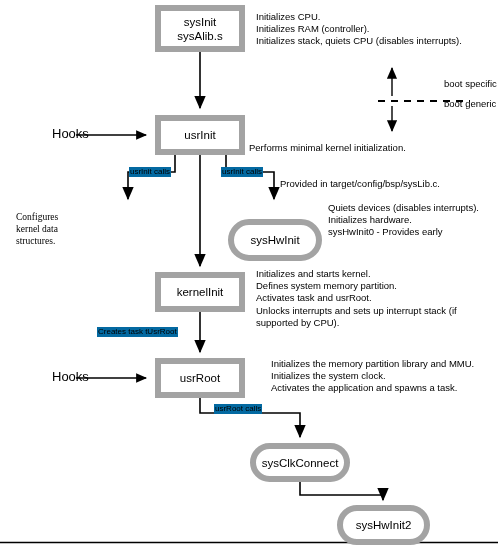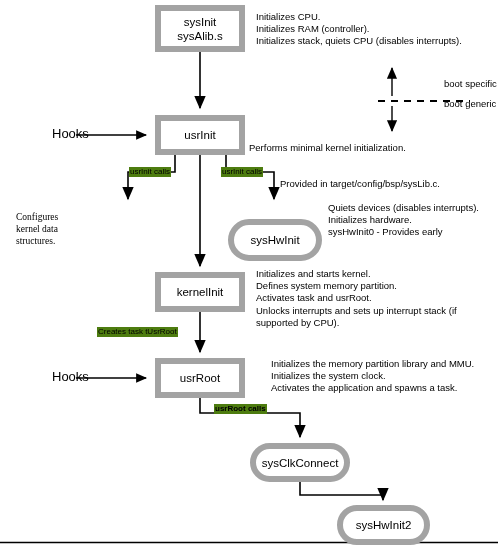--- a/index.html
+++ b/index.html
@@ -58,21 +58,21 @@
   }
   .note.right { text-align: left; }
   .note.left  { text-align: left; }
 
   
   .edge-label {
     position: absolute;
     font-size: 8px;
     line-height: 10px;
     color: #000000;
-    background: #4d7c0f;
+    background: #0369a1;
     padding: 0 1px;
     white-space: nowrap;
     z-index: 4;
   }
 
   
   .hook-label {
     position: absolute;
     font-size: 13px;
     line-height: 12px;
@@ -193,21 +193,21 @@
   <div class="note right" style="left:256px; top:358px; width:240px;margin-left:15px;">Initializes the memory partition library and MMU.
 Initializes the system clock.
 Activates the application and spawns a task.</div>
 
   <div class="edge-label" style="left:129px; top:167px;">usrInit calls</div>
 
   <div class="edge-label" style="left:221px; top:167px;">usrInit calls</div>
 
   <div class="edge-label" style="left:97px; top:327px;">Creates task tUsrRoot</div>
 
-  <div class="edge-label" style="left:214px; top:404px;font-weight:bold;">usrRoot calls</div>
+  <div class="edge-label" style="left:214px; top:404px;">usrRoot calls</div>
 
   <div class="hook-label" style="left:52px; top:128px;">Hooks</div>
 
   <div class="hook-label" style="left:52px; top:371px;">Hooks</div>
 
   <div class="band-label" style="left:414px; top:78px;">boot specific</div>
 
   <div class="band-label" style="left:414px; top:98px;">boot generic</div>
 
 </div>

